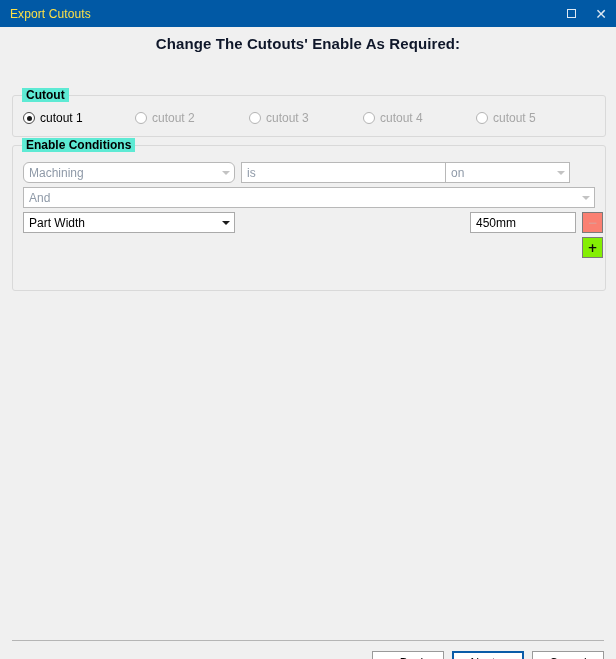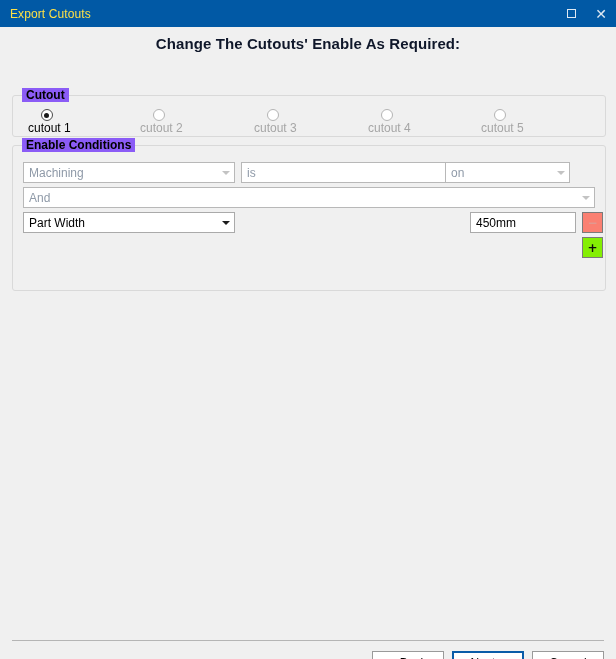--- a/index.html
+++ b/index.html
@@ -78,21 +78,21 @@
   .groupbox {
     position: absolute;
     border: 1px solid #d9d9d9;
     border-radius: 3px;
     background: transparent;
   }
   .groupbox > .gb-title {
     position: absolute;
     top: -8px;
     left: 9px;
-    background: #8b5cf6;
+    background: #5eead4;
     padding: 0 4px;
     font-size: 12px;
     font-weight: bold;
     color: #000000;
     white-space: nowrap;
   }
 
   #cutout-group {
     left: 12px;
     top: 68px;
@@ -113,21 +113,20 @@
     top: 13px;
     width: 100%;
     height: 20px;
   }
   .radio-item {
     position: absolute;
     display: flex;
     align-items: center;
     height: 18px;
     white-space: nowrap;
-    flex-direction: column;
   }
   .radio-mark {
     width: 12px;
     height: 12px;
     border-radius: 50%;
     border: 1px solid #4a4a4a;
     background: #ffffff;
     box-sizing: border-box;
     position: relative;
     flex: 0 0 auto;
@@ -300,21 +299,21 @@
         <span class="radio-mark"></span>
         <span class="radio-label">cutout 5</span>
       </div>
     </div>
   </div>
 
   <div class="groupbox" id="conditions-group">
     <div class="gb-title">Enable Conditions</div>
 
     <div class="cond-row" style="top:16px; width:572px;">
-      <div class="field combo disabled" style="left:0px; width:212px;">
+      <div class="field combo disabled" style="left:0px; width:212px;border-radius:6px;">
         <span class="txt">Machining</span>
         <span class="arrow"></span>
       </div>
       <div class="field combo disabled" style="left:218px; width:223px;">
         <span class="txt">is</span>
         <span class="arrow"></span>
       </div>
       <div class="field combo disabled" style="left:422px; width:125px;">
         <span class="txt">on</span>
         <span class="arrow"></span>

